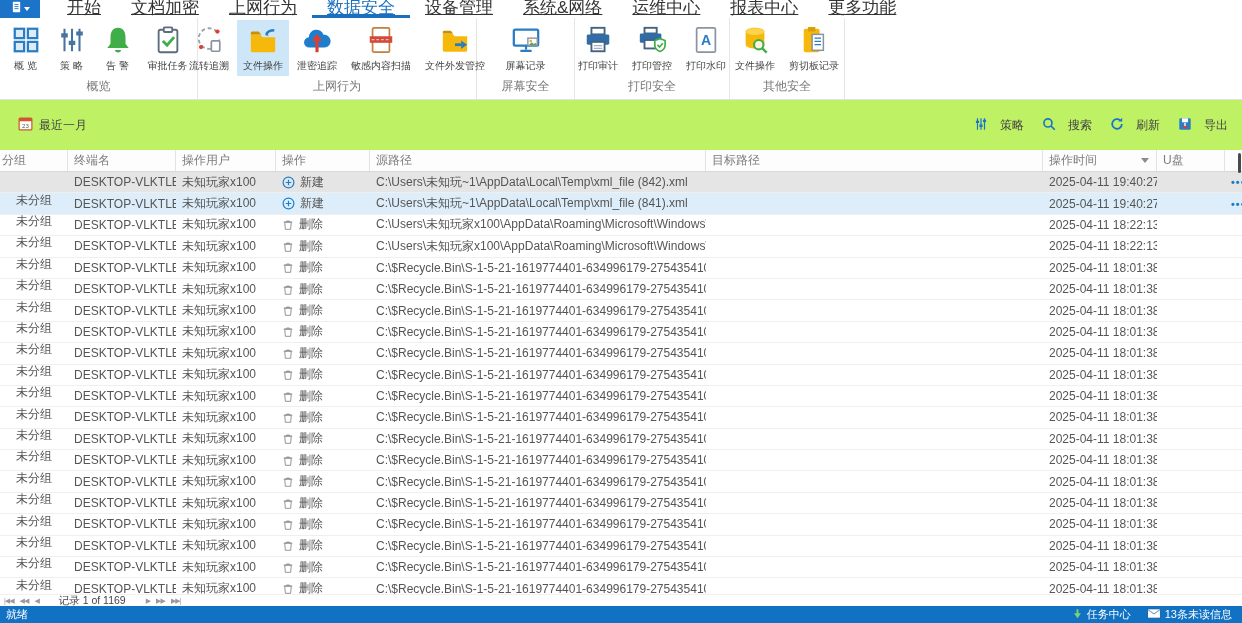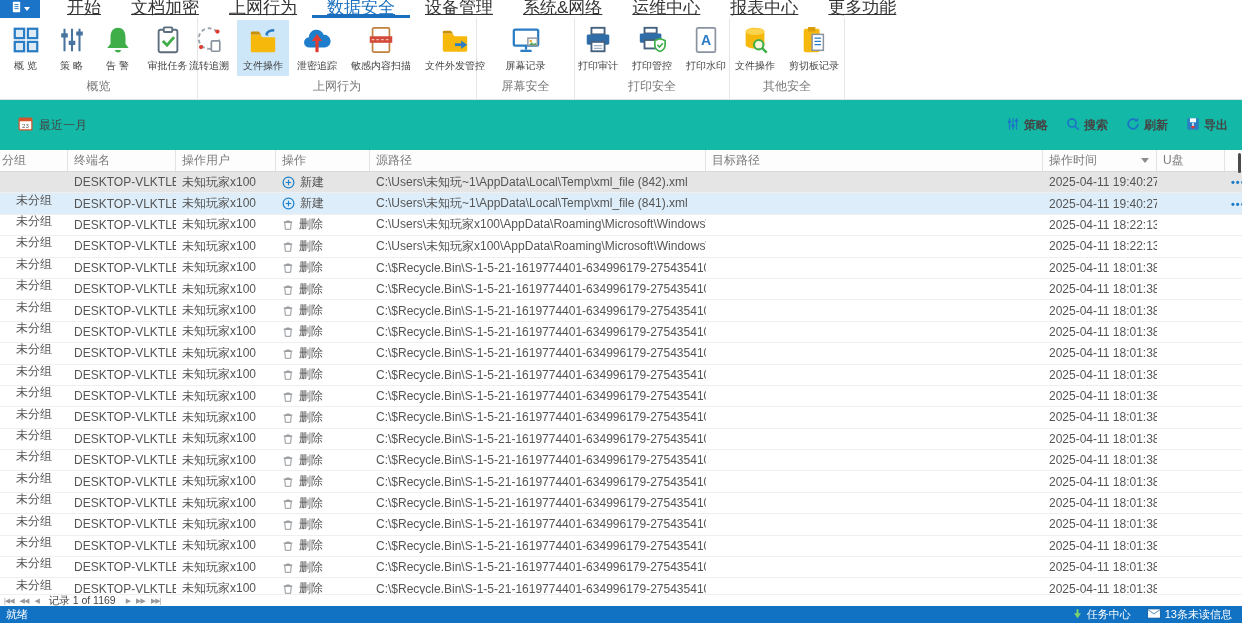--- a/index.html
+++ b/index.html
@@ -21,24 +21,24 @@
   .rbtns { flex:1; display:flex; align-items:flex-start; justify-content:center; gap:2px; padding:0 4px; }
   .rbtn { display:flex; flex-direction:column; align-items:center; padding:4px 6px 3px; cursor:pointer; border-radius:1px; }
   .rbtn.selected { background:#cde6f8; }
   .rbtn .ric { width:32px; height:32px; display:flex; align-items:center; justify-content:center; }
   .rbtn .rlb { font-size:10px; color:#444; white-space:nowrap; margin-top:3px; }
   .rgl { text-align:center; font-size:12px; color:#777; padding:2px 0 4px; }
   .g1{width:198px}.g2{width:279px}.g3{width:98px}.g4{width:155px}.g5{width:115px}
   .ribbon-fill { flex:1; }
 
   
-  .filterbar { height:50px; display:flex; align-items:center; justify-content:space-between; padding:0 14px 0 18px; background:#14b8a6; flex:0 0 auto;text-align:center; }
+  .filterbar { height:50px; display:flex; align-items:center; justify-content:space-between; padding:0 14px 0 18px; background:#bef264; flex:0 0 auto;text-align:center; }
   .datefilter { display:flex; align-items:center; gap:6px; font-size:12px; color:#444; cursor:pointer; }
   .tb-actions { display:flex; align-items:center; gap:18px; }
-  .tb-act { display:flex; align-items:center; gap:4px; font-size:12px; color:#444; cursor:pointer;font-weight:bold; }
+  .tb-act { display:flex; align-items:center; gap:12px; font-size:12px; color:#444; cursor:pointer; }
 
   
   .grid { flex:1; display:flex; flex-direction:column; overflow:hidden; position:relative; }
   .ghead { height:22px; display:flex; border-bottom:1px solid #d9d9d9; background:#fdfdfd; flex:0 0 auto; font-size:12px; color:#7c7c7c; }
   .ghead .hc { display:flex; align-items:center; padding-left:6px; border-right:1px solid #e3e3e3; white-space:nowrap; overflow:hidden; cursor:pointer; }
   .hc.c0{padding-left:2px;}
   .c0{width:68px}.c1{width:108px}.c2{width:100px}.c3{width:94px}.c4{width:336px}.c5{width:337px}.c6{width:114px}.c7{width:68px}.c8{flex:1;border-right:none!important;}
   .hcaret { width:0; height:0; border-left:4px solid transparent; border-right:4px solid transparent; border-top:5px solid #8b8b8b; margin-left:auto; margin-right:7px; }
   .gbody { height:425px; overflow:hidden; position:relative; }
   .t-row { height:21.4px; display:flex; align-items:center; border-bottom:1px solid #efefef; font-size:12px; color:#555; background:#fff; cursor:default; }
@@ -47,21 +47,21 @@
   .t-row > div { padding-left:6px; white-space:nowrap; overflow:hidden; }
   .t-row .c0 { padding-left:16px;margin-top:36px; }
   .c-op { display:flex; align-items:center; gap:5px; }
   .op-icon { display:flex; align-items:center; }
   .c-menu { color:#1a7cc9; font-weight:bold; font-size:11px; letter-spacing:1px; text-align:right; padding-right:4px; cursor:pointer; }
   .vscroll { position:absolute; right:1px; top:3px; width:3px; height:20px; background:#4a4a4a; border-radius:2px; cursor:pointer; }
 
   
   .pager { height:12px; display:flex; align-items:center; gap:6px; padding-left:4px; font-size:10.5px; color:#555; background:#fff; border-top:1px solid #f0f0f0; flex:0 0 auto; }
   .pbtn { font-size:7px; color:#9a9a9a; cursor:pointer; line-height:1; letter-spacing:-1px; }
-  .ptext { margin:0 4px; color:#444; }
+  .ptext { margin:0 14px; color:#444; }
 
   
   .statusbar { height:17px; background:#1172c3; color:#fff; display:flex; align-items:center; font-size:11px; padding:0 10px 0 6px; flex:0 0 auto; }
   .sb-right { margin-left:auto; display:flex; align-items:center; gap:16px; }
   .sb-item { display:flex; align-items:center; gap:4px; cursor:pointer; }
 </style>
 </head>
 <body>
 
 <div class="page">

